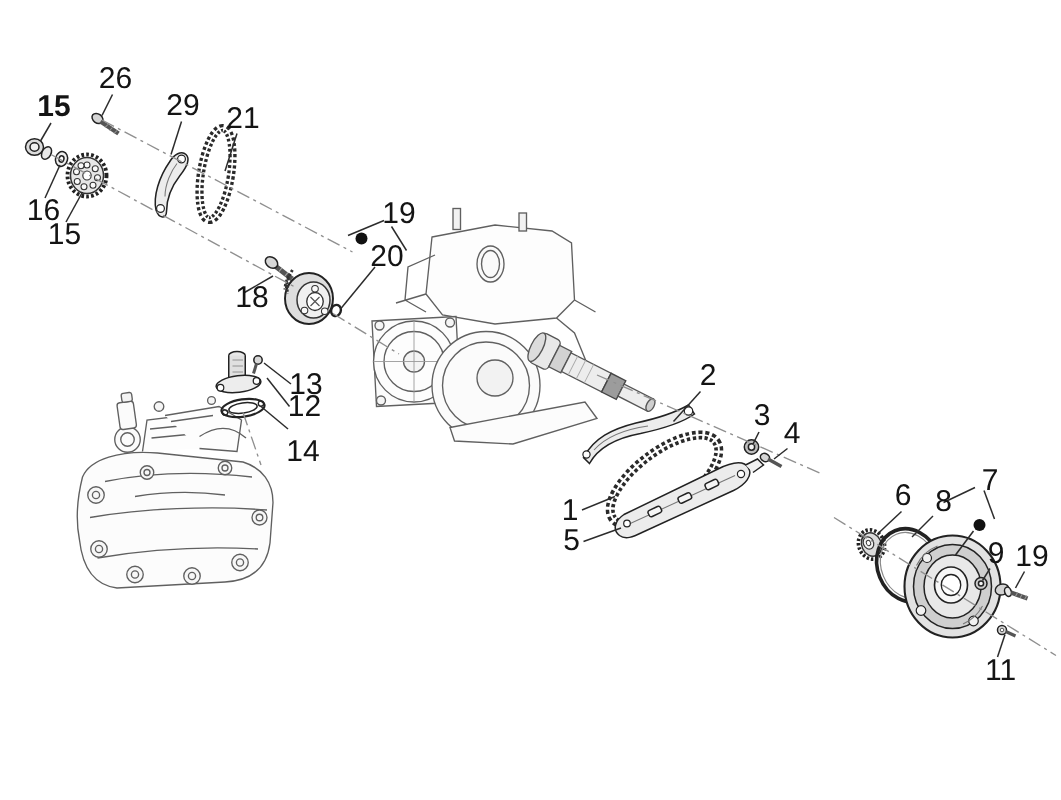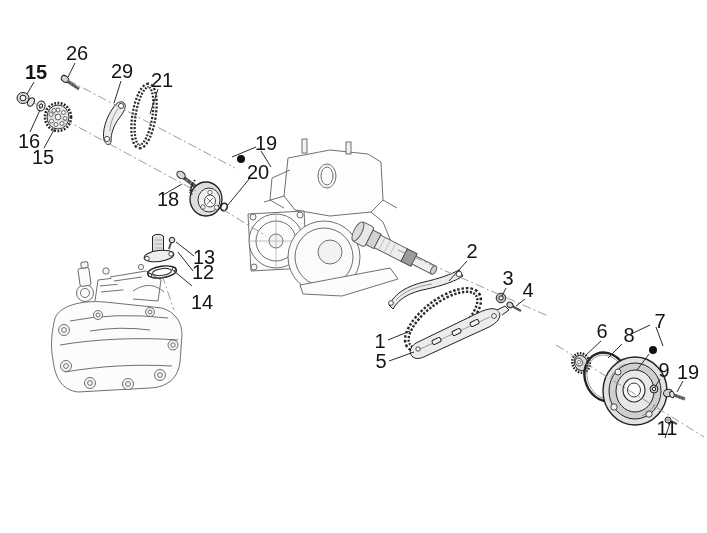--- a/index.html
+++ b/index.html
@@ -273,21 +273,21 @@
       <div class="callout" style="left: 380px; top: 341px;">1</div>
       <div class="callout" style="left: 472px; top: 251px;">2</div>
       <div class="callout" style="left: 508px; top: 278px;">3</div>
       <div class="callout" style="left: 528px; top: 290px;">4</div>
       <div class="callout" style="left: 381px; top: 361px;">5</div>
       <div class="callout" style="left: 602px; top: 331px;">6</div>
       <div class="callout" style="left: 660px; top: 321px;">7</div>
       <div class="callout" style="left: 629px; top: 335px;">8</div>
       <div class="callout" style="left: 664px; top: 370px;">9</div>
       <div class="callout" style="left: 688px; top: 372px;">19</div>
-      <div class="callout" style="left: 667px; top: 428px;">11</div>
+      <div class="callout" style="left: 667px; top: 448px;">11</div>
       <div class="callout" style="left: 203px; top: 272px;">12</div>
       <div class="callout" style="left: 204px; top: 257px; text-align: right;">13</div>
       <div class="callout" style="left: 202px; top: 286px; margin-top: 16px;">14</div>
       <div class="callout" style="left: 36px; top: 72px; font-weight: bold;">15</div>
       <div class="callout" style="left: 29px; top: 141px;">16</div>
       <div class="callout" style="left: 43px; top: 157px;">15</div>
       <div class="callout" style="left: 152px; top: 199px; margin-left: 16px;">18</div>
       <div class="callout" style="left: 266px; top: 143px;">19</div>
       <div class="callout" style="left: 258px; top: 172px; text-align: center;">20</div>
       <div class="callout" style="left: 162px; top: 80px;">21</div>

